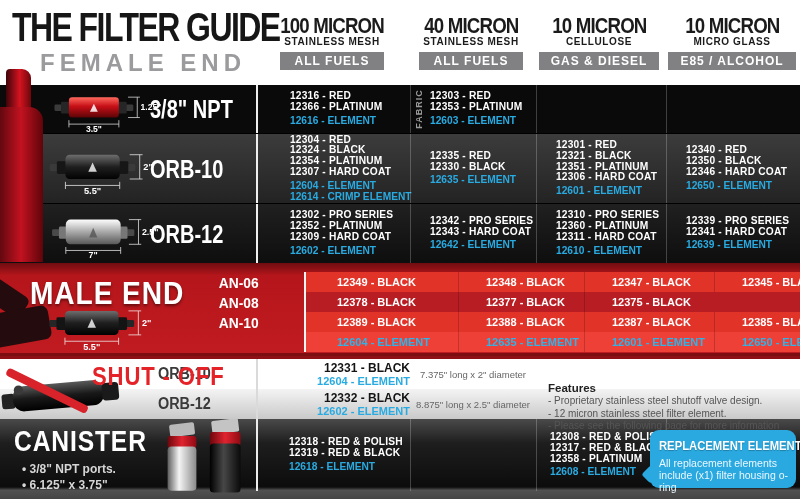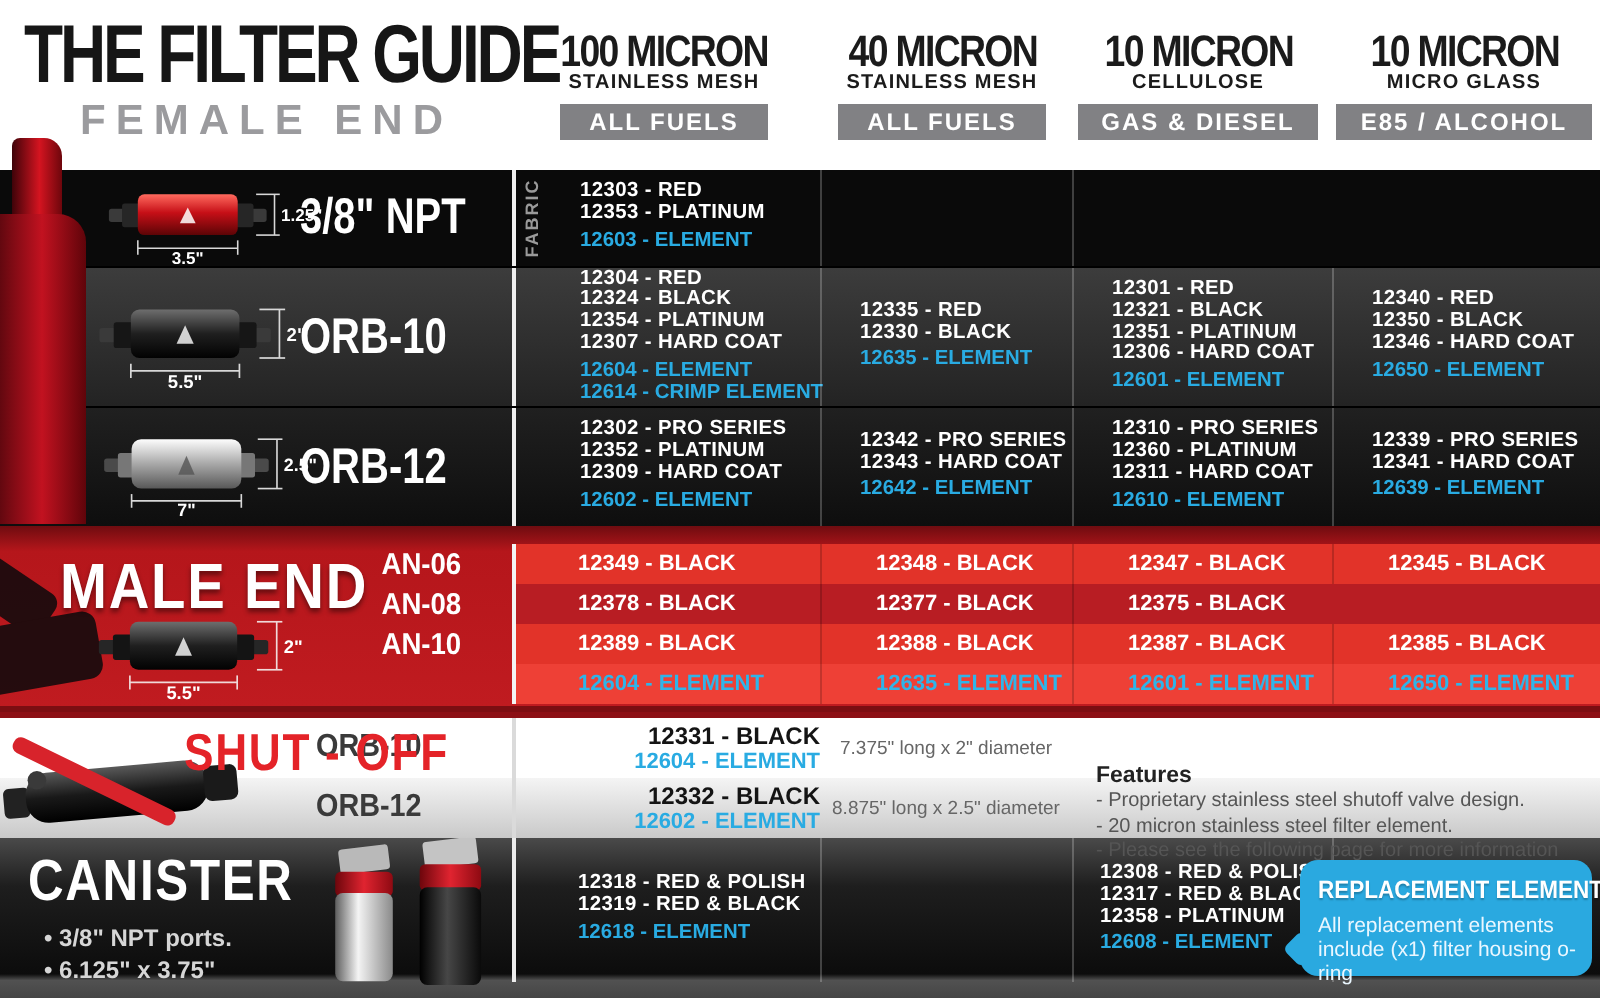--- a/index.html
+++ b/index.html
@@ -12,21 +12,21 @@
 
   
   .header { position: relative; height: 85px; background: #fff; }
   .brand { position: absolute; left: 12px; top: 6px; }
   .brand-title {
     display: inline-block; font-size: 41px; font-weight: bold; color: #161616;
     letter-spacing: -2px; line-height: 42px; white-space: nowrap;
     transform: scaleX(.78); transform-origin: left top;
   }
   .brand-sub {
-    margin: 1px 0 0 28px; font-size: 21px; font-weight: bold;
+    margin: 1px 0 0 28px; font-size: 24px; font-weight: bold;
     letter-spacing: 5px; color: #9b9b9e; white-space: nowrap;
   }
   .col-heads {
     position: absolute; left: 256px; top: 15px;
     display: grid; grid-template-columns: 152px 126px 130px 136px;
   }
   .col-head { display: flex; flex-direction: column; align-items: center; text-align: center; }
   .ch1 {
     display: inline-block; font-size: 22px; font-weight: bold; color: #1b1b1b;
     letter-spacing: -1px; line-height: 21px; white-space: nowrap; transform: scaleX(.85);
@@ -70,21 +70,21 @@
   .hero-neck { position: absolute; left: 6px; top: 0; width: 25px; height: 52px;
     background: linear-gradient(90deg,#3f0309,#d41420 55%,#6d060c); border-radius: 4px 9px 0 0; }
   .hero-body { position: absolute; left: -12px; top: 38px; width: 55px; height: 155px;
     background: linear-gradient(90deg,#2c0206,#c21220 60%,#5f040a); border-radius: 12px 14px 0 0; }
 
   
   .male { position: relative; height: 93px; padding-top: 9px;
     background: linear-gradient(180deg,#6f0c10,#b5161b 14%,#c01b20);
     border-bottom: 3px solid #7c0e12; }
   .m-row { display: flex; height: 20px; }
-  .m-left { width: 256px; flex: none; display: flex; align-items: center; justify-content: flex-end; padding-right: 24px; }
+  .m-left { width: 304px; flex: none; display: flex; align-items: center; justify-content: flex-end; padding-right: 44px; }
   .m-size { display: inline-block; font-size: 15px; font-weight: bold; color: #fff; transform: scaleX(.92); white-space: nowrap; }
   .m-data { border-left: 2px solid #f4f4f4; }
   .mr0 .m-data { background: #e23329; }
   .mr1 .m-data { background: #b81d23; }
   .mr2 .m-data { background: #e23329; }
   .mr3 .m-data { background: #ee4036; }
   .m-cell { display: flex; align-items: center; padding-left: 27px; font-size: 11px; font-weight: bold; color: #fff; white-space: nowrap; }
   .m-cell:first-child { padding-left: 31px; }
   .m-cell + .m-cell { border-left: 1px solid rgba(0,0,0,.18); }
   .mr3 .m-cell { color: #2fb4e9; }
@@ -210,20 +210,27 @@
             <line x1="24" y1="52" x2="24" y2="63"></line>
               <line x1="100" y1="52" x2="100" y2="63"></line>
               <line x1="24" y1="58" x2="100" y2="58"></line>
           </g>
           <text x="133" y="37" fill="#fff" font-size="13" font-weight="bold">1.25"</text>
           <text x="62" y="70" fill="#fff" font-size="13" font-weight="bold" text-anchor="middle">3.5"</text>
         </svg>
         <div class="f-label">3/8" NPT</div>
       </div>
       <div class="data-grid f-data">
+        <div class="cell">
+          <div class="part">12316 - RED</div>
+          <div class="part">12366 - PLATINUM</div>
+          <div class="elems">
+              <div class="elem">12616 - ELEMENT</div>
+            </div>
+        </div>
         <div class="cell">
           <span class="fabric-tag">FABRIC</span>
           <div class="part">12303 - RED</div>
           <div class="part">12353 - PLATINUM</div>
           <div class="elems">
               <div class="elem">12603 - ELEMENT</div>
             </div>
         </div>
         <div class="cell"></div>
         <div class="cell"></div>
@@ -454,21 +461,21 @@
         <rect x="110" y="23" width="18" height="19" rx="4" fill="#1a1a1a"></rect>
       </g>
       <g transform="rotate(26 24 14)">
         <rect x="6" y="10" width="96" height="9" rx="4" fill="#d8232b"></rect>
       </g>
       <circle cx="20" cy="27" r="5" fill="#3a3a3a"></circle>
     </svg>
     <div class="features">
       <div class="features-title">Features</div>
       <div class="feature-item">- Proprietary stainless steel shutoff valve design.</div>
-      <div class="feature-item">- 20 micron stainless steel filter element.</div>
+      <div class="feature-item">- 12 micron stainless steel filter element.</div>
       <div class="feature-item">- Please see the following page for more information</div>
     </div>
 
     <div class="s-row">
       <div class="s-left">
           <span class="s-size">ORB-10</span>
         </div>
       <div class="data-grid s-data">
         <div class="s-cell">
           <div class="s-part">12331 - BLACK</div>

